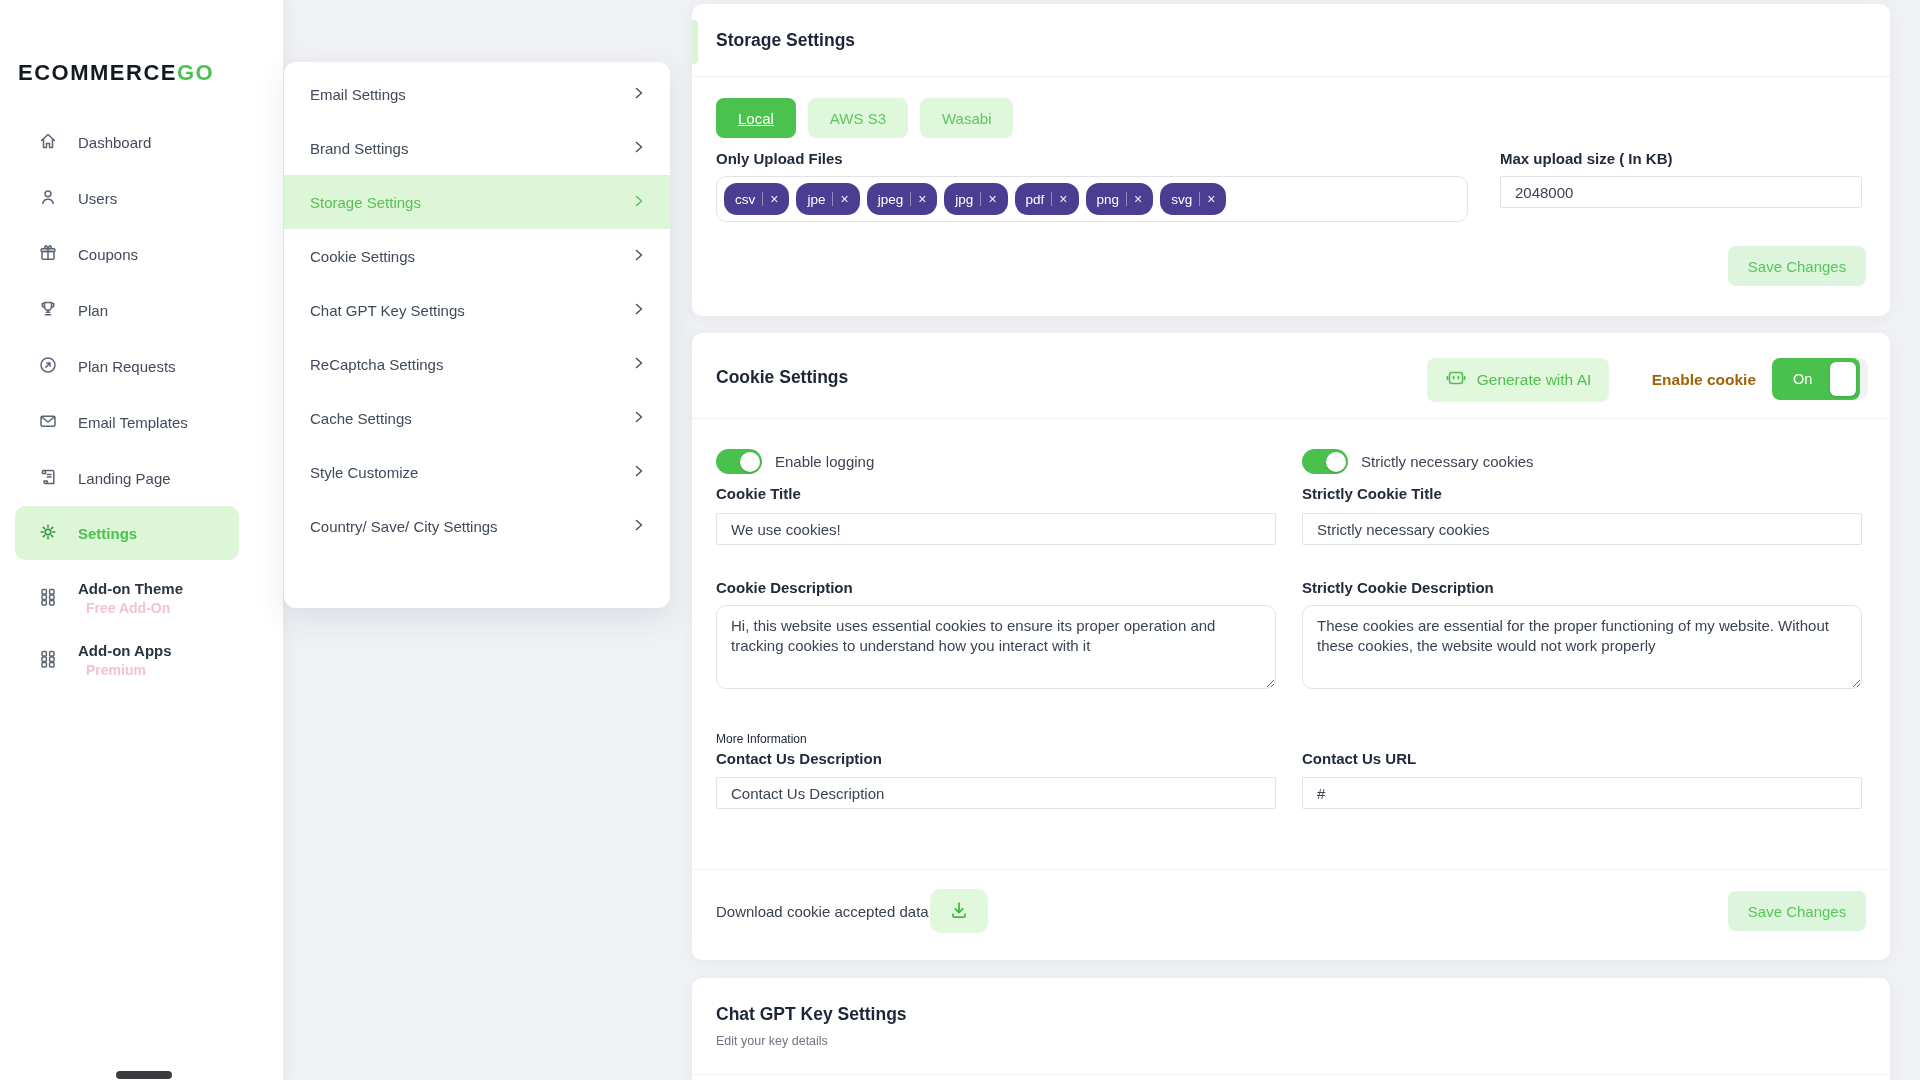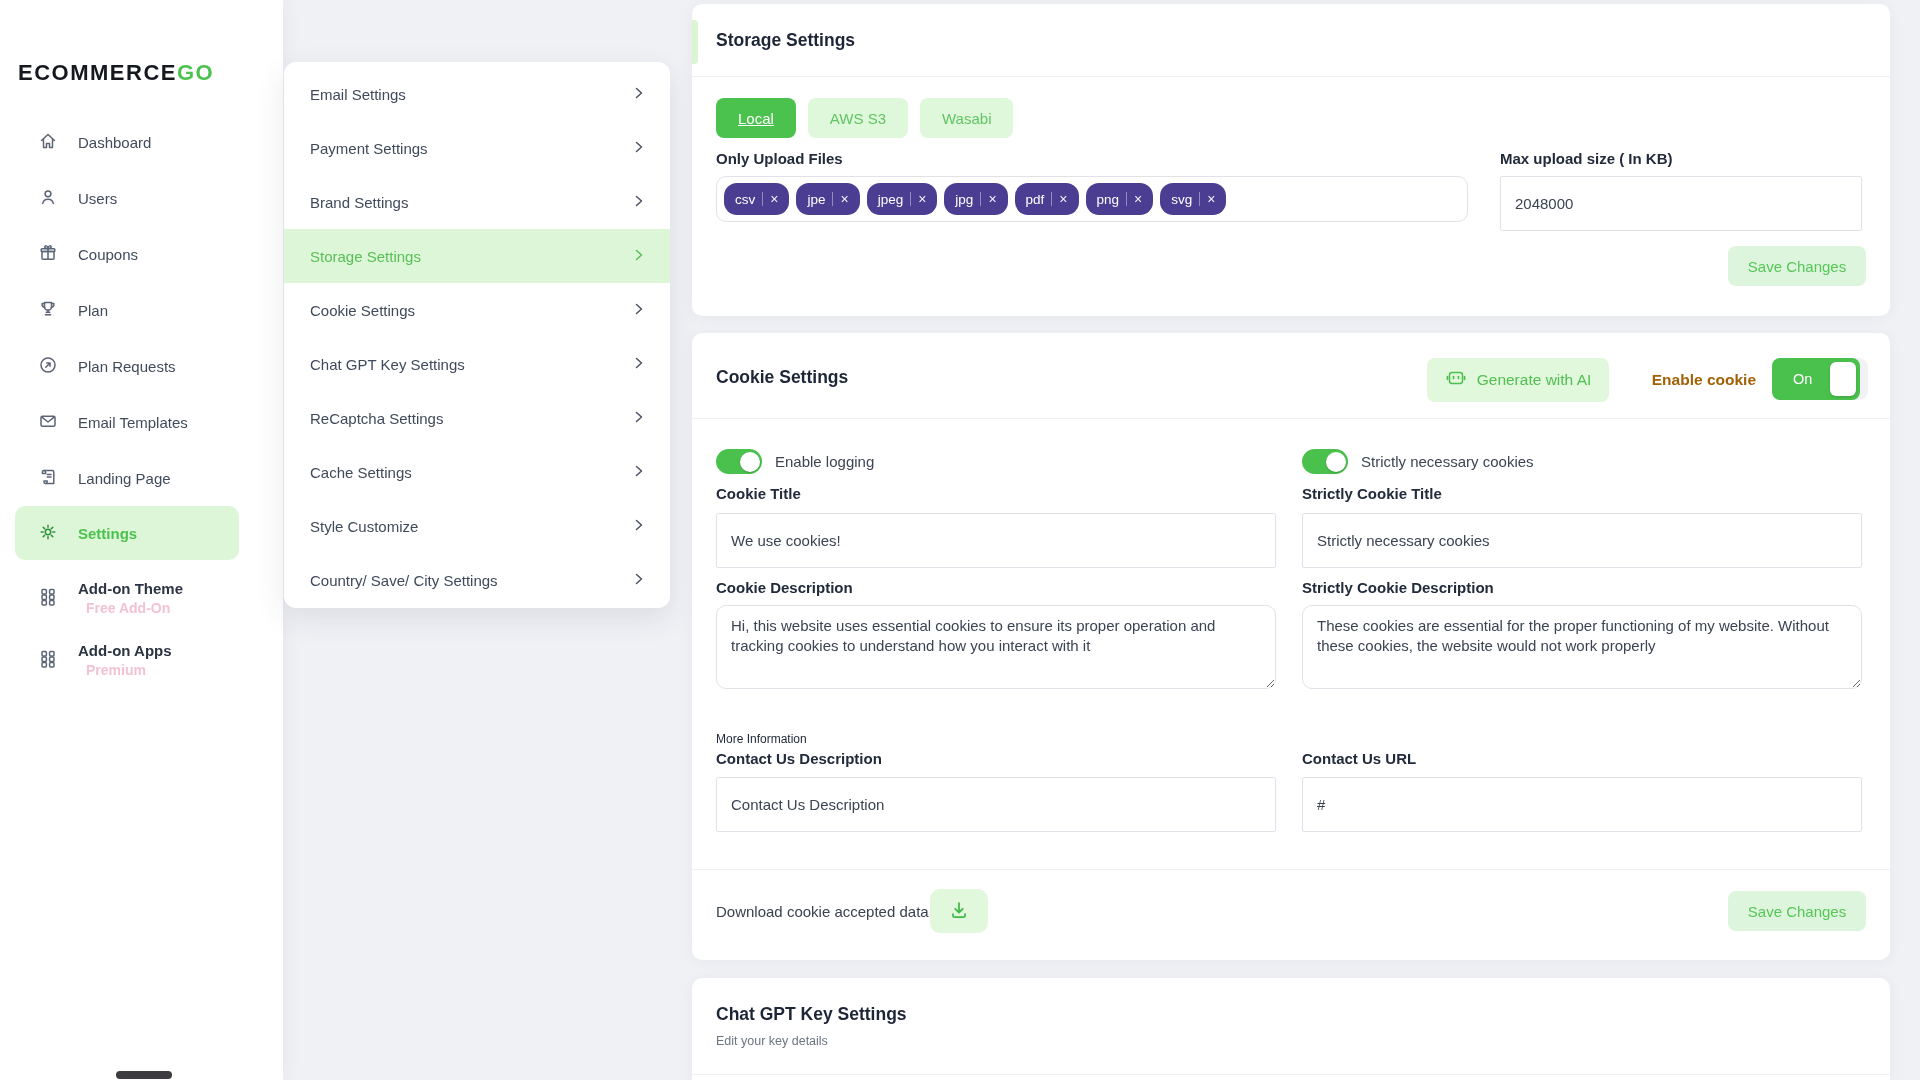--- a/index.html
+++ b/index.html
@@ -45,21 +45,21 @@
   .card { position:absolute; left:692px; width:1198px; background:#fff; border-radius:10px;
           box-shadow:0 2px 14px rgba(45,57,72,.05); }
   .card-storage { top:4px; height:312px; }
   .card-cookie  { top:333px; height:627px; }
   .card-gpt     { top:978px; height:120px; }
   .accent { position:absolute; left:0; top:16px; width:6px; height:44px; background:#daf4d4;
             border-radius:0 4px 4px 0; }
   .card-title { position:absolute; left:24px; font-size:17.5px; font-weight:700; color:#1d2637; }
   .divider { position:absolute; left:0; width:100%; height:1px; background:#eef0f2; }
   .lbl { position:absolute; font-size:15px; font-weight:700; color:#212b3b; }
-  .inp { position:absolute; height:55px; border:1px solid #dfe3e8; border-radius:2px;
+  .inp { position:absolute; height:32px; border:1px solid #dfe3e8; border-radius:2px;
          padding:0 14px; font-size:15px; color:#3b4453; background:#fff;
          font-family:"Liberation Sans","DejaVu Sans",sans-serif; outline:none; }
   .btn-save { position:absolute; right:24px; width:138px; height:40px; background:#dcf5dc;
               color:#57c658; border:none; border-radius:8px; font-size:15px; cursor:pointer;
               font-family:"Liberation Sans","DejaVu Sans",sans-serif; }
 
   
   .tabs { position:absolute; left:24px; top:94px; display:flex; gap:12px; }
   .tab { height:40px; padding:0 22px; border-radius:8px; background:#dff7da; color:#62c563;
          font-size:15px; display:flex; align-items:center; cursor:pointer; }
@@ -210,26 +210,20 @@
 </div>
 
 <div class="submenu">
   <div class="m-item">
       <span>Email Settings</span>
       <span><svg width="10" height="14" viewBox="0 0 10 14">
           <polyline points="2.5,2.5 7.5,7 2.5,11.5"></polyline>
         </svg></span>
     </div>
   <div class="m-item">
-      <span>Payment Settings</span>
-      <span><svg width="10" height="14" viewBox="0 0 10 14">
-          <polyline points="2.5,2.5 7.5,7 2.5,11.5"></polyline>
-        </svg></span>
-    </div>
-  <div class="m-item">
       <span>Brand Settings</span>
       <span><svg width="10" height="14" viewBox="0 0 10 14">
           <polyline points="2.5,2.5 7.5,7 2.5,11.5"></polyline>
         </svg></span>
     </div>
   <div class="m-item active">
       <span>Storage Settings</span>
       <span><svg width="10" height="14" viewBox="0 0 10 14">
           <polyline points="2.5,2.5 7.5,7 2.5,11.5"></polyline>
         </svg></span>

